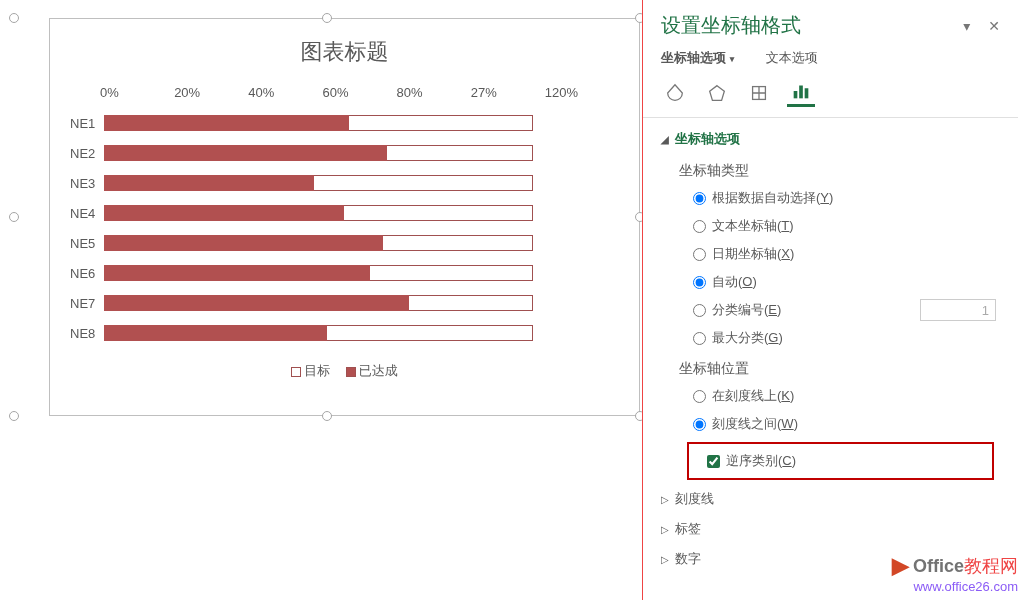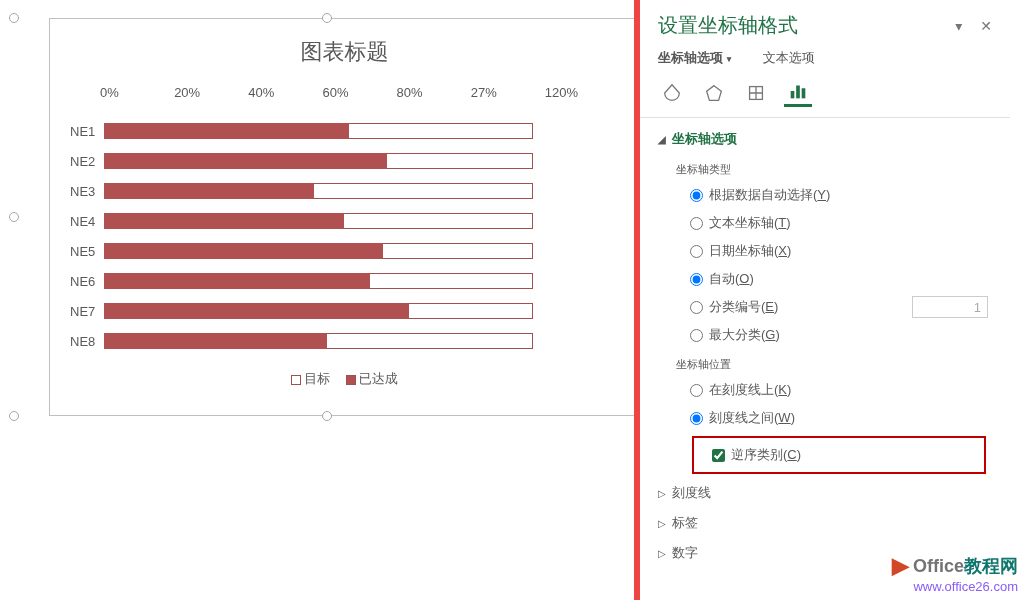--- a/index.html
+++ b/index.html
@@ -12,67 +12,67 @@
 .h-tl { left: -5px; top: -5px; } .h-tr { right: -5px; top: -5px; }
 .h-bl { left: -5px; bottom: -5px; } .h-br { right: -5px; bottom: -5px; }
 .h-tm { left: 50%; top: -5px; margin-left: -5px; } .h-bm { left: 50%; bottom: -5px; margin-left: -5px; }
 .h-ml { left: -5px; top: 50%; margin-top: -5px; } .h-mr { right: -5px; top: 50%; margin-top: -5px; }
 
 .chart-title { text-align: center; font-size: 22px; color: #595959; padding-top: 18px; }
 .axis-row { display: flex; padding-left: 50px; padding-right: 20px; margin-top: 18px; }
 .axis-tick { flex: 1; font-size: 13px; color: #595959; text-align: left; }
 .axis-tick:first-child { text-align: left; }
 
-.plot { padding: 0 20px 0 20px; margin-top: 16px; }
+.plot { padding: 0 20px 0 20px; margin-top: 8px; }
 .bar-row { display: flex; align-items: center; height: 30px; position: relative; }
 .cat-label { width: 30px; font-size: 13px; color: #595959; text-align: left; }
 .bar-track { flex: 1; height: 16px; position: relative; margin-left: 4px; }
 .bar-target { position: absolute; left: 0; top: 0; height: 16px; border: 1px solid #a05050; background: #fff; }
 .bar-actual { position: absolute; left: 0; top: 0; height: 16px; background: #b15050; }
 .legend { text-align: center; margin-top: 14px; font-size: 13px; color: #595959; }
 .legend-sw { display: inline-block; width: 10px; height: 10px; border: 1px solid #a05050; vertical-align: middle; margin-right: 3px; }
 .legend-sw.fill { background: #b15050; }
 .legend-item { margin: 0 6px; }
 
 
-.panel { position: absolute; right: 16px; top: 0; width: 376px; height: 600px; border-left: 6px solid #ef4444; background: #fff; }
+.panel { position: absolute; right: 8px; top: 0; width: 376px; height: 600px; border-left: 1px solid #ef4444; background: #fff; }
 .panel-header { display: flex; align-items: center; justify-content: space-between; padding: 12px 18px 4px 18px; }
 .panel-title { font-size: 20px; color: #217346; font-weight: normal; }
 .panel-icons { display: flex; gap: 18px; color: #777; font-size: 14px; }
 .panel-tabs { padding: 6px 18px; font-size: 13px; }
 .panel-tabs span { margin-right:14px; cursor: pointer; }
 .panel-tabs .sel { font-weight: bold; }
 .tri { font-size: 9px; }
 
 .icon-row { display: flex; gap: 14px; padding: 6px 18px 10px 18px; }
 .icon-btn { width: 28px; height: 28px; display: flex; align-items: center; justify-content: center; cursor: pointer; }
 .icon-btn svg { width: 22px; height: 22px; }
 .icon-btn.active { border-bottom: 3px solid #217346; padding-bottom: 2px; }
 
 .sep { border-top: 1px solid #e0e0e0; margin: 0 0 6px 0; }
 
 .section { padding: 0 18px; }
 .sec-head { display: flex; align-items: center; cursor: pointer; padding: 6px 0; font-size: 13px; }
 .sec-head .arrow { width: 14px; font-size: 10px; color: #595959; }
 .sec-head.open { color: #217346; font-weight: bold; }
 .sec-body { padding-left: 18px; }
-.field-label { font-size: 11px; color: #595959; margin: 8px 0 4px 0; }
+.field-label { font-size: 14px; color: #595959; margin: 8px 0 4px 0; }
 .radio-row { display: flex; align-items: center; padding: 5px 0 5px 14px; font-size: 13px; gap: 6px; }
 .radio-row input { margin: 0; }
 .check-row { display: flex; align-items: center; padding: 6px 0 6px 14px; font-size: 13px; gap: 6px; }
 .num-input { width: 76px; height: 22px; border: 1px solid #ccc; text-align: right; padding-right: 6px; font-size: 13px; color: #aaa; margin-left: 28px; }
 .row-flex { display: flex; align-items: center; justify-content: space-between; padding-right: 4px; }
-.highlight-box { border: 2px solid #c00000; padding: 2px 4px; margin: 4px 6px 4px 16px; }
+.highlight-box { border: 2px solid #c00000; padding: 2px 4px; margin: 4px 6px 4px 8px; }
 .shortcut { text-decoration: underline; }
 
 .watermark { position: absolute; right: 8px; bottom: 6px; text-align: right; font-size: 18px; }
 .wm-logo { display: inline-flex; align-items: center; gap: 4px; }
 .wm-o { color: #d24726; font-weight: bold; font-size: 22px; }
 .wm-text1 { color: #737373; font-weight: bold; }
-.wm-text2 { color: #0f766e; font-weight: bold; }
+.wm-text2 { color: #ef4444; font-weight: normal; }
 .wm-url { color: #8b5cf6; font-size: 13px; display: block; }
 </style>
 </head>
 <body>
 
 <div class="chart-wrap">
   <div class="chart-area">
     <div class="chart-title">图表标题</div>
     <div class="axis-row">
       <span class="axis-tick">0%</span>

